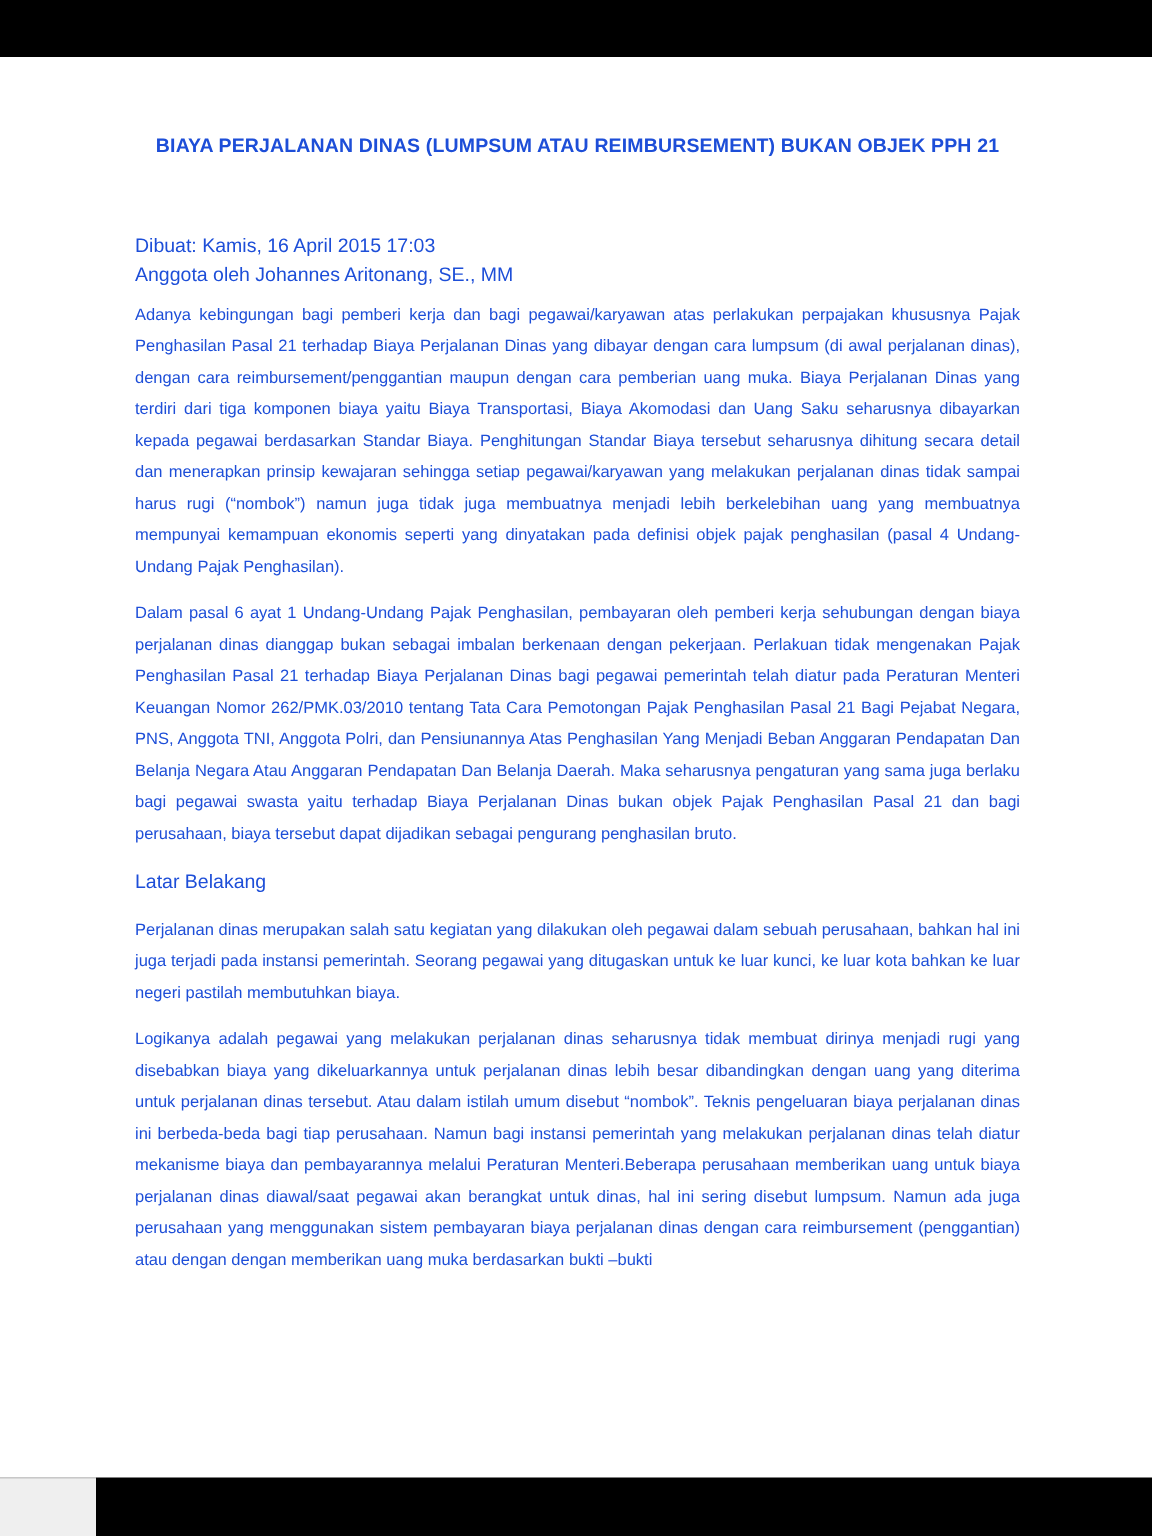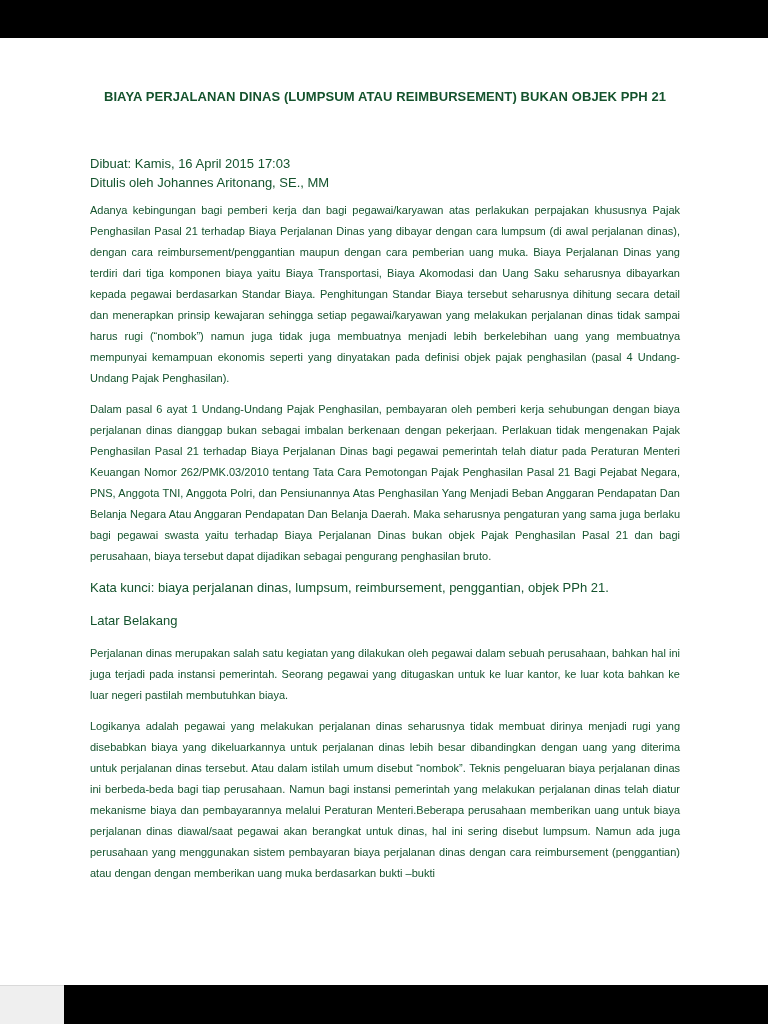--- a/index.html
+++ b/index.html
@@ -7,21 +7,21 @@
     padding: 0;
     background: #ffffff;
   }
   .viewer {
     position: relative;
     width: 768px;
     height: 1024px;
     background: #ffffff;
     overflow: hidden;
     font-family: "Liberation Sans", "DejaVu Sans", sans-serif;
-    color: #14532d;
+    color: #1d4ed8;
   }
   .top-bar {
     position: absolute;
     top: 0; left: 0;
     width: 768px; height: 38px;
     background: #000000;
   }
   .bottom-bar {
     position: absolute;
     bottom: 0; left: 0;
@@ -84,32 +84,31 @@
 <div class="viewer">
 
   <div class="top-bar"></div>
 
   <div class="page">
 
     <h1 class="doc-title">BIAYA PERJALANAN DINAS (LUMPSUM ATAU REIMBURSEMENT) BUKAN OBJEK PPH 21</h1>
 
     <div class="meta-block">
       <p class="meta-line">Dibuat: Kamis, 16 April 2015 17:03</p>
-      <p class="meta-line">Ditulis oleh Johannes Aritonang, SE., MM</p>
+      <p class="meta-line">Anggota oleh Johannes Aritonang, SE., MM</p>
     </div>
 
     <p class="para">Adanya kebingungan bagi pemberi kerja dan bagi pegawai/karyawan atas perlakukan perpajakan khususnya Pajak Penghasilan Pasal 21 terhadap Biaya Perjalanan Dinas yang dibayar dengan cara lumpsum (di awal perjalanan dinas), dengan cara reimbursement/penggantian maupun dengan cara pemberian uang muka. Biaya Perjalanan Dinas yang terdiri dari tiga komponen biaya yaitu Biaya Transportasi, Biaya Akomodasi dan Uang Saku seharusnya dibayarkan kepada pegawai berdasarkan Standar Biaya. Penghitungan Standar Biaya tersebut seharusnya dihitung secara detail dan menerapkan prinsip kewajaran sehingga setiap pegawai/karyawan yang melakukan perjalanan dinas tidak sampai harus rugi (“nombok”) namun juga tidak juga membuatnya menjadi lebih berkelebihan uang yang membuatnya mempunyai kemampuan ekonomis seperti yang dinyatakan pada definisi objek pajak penghasilan (pasal 4 Undang-Undang Pajak Penghasilan).</p>
 
     <p class="para">Dalam pasal 6 ayat 1 Undang-Undang Pajak Penghasilan, pembayaran oleh pemberi kerja sehubungan dengan biaya perjalanan dinas dianggap bukan sebagai imbalan berkenaan dengan pekerjaan. Perlakuan tidak mengenakan Pajak Penghasilan Pasal 21 terhadap Biaya Perjalanan Dinas bagi pegawai pemerintah telah diatur pada Peraturan Menteri Keuangan Nomor 262/PMK.03/2010 tentang Tata Cara Pemotongan Pajak Penghasilan Pasal 21 Bagi Pejabat Negara, PNS, Anggota TNI, Anggota Polri, dan Pensiunannya Atas Penghasilan Yang Menjadi Beban Anggaran Pendapatan Dan Belanja Negara Atau Anggaran Pendapatan Dan Belanja Daerah. Maka seharusnya pengaturan yang sama juga berlaku bagi pegawai swasta yaitu terhadap Biaya Perjalanan Dinas bukan objek Pajak Penghasilan Pasal 21 dan bagi perusahaan, biaya tersebut dapat dijadikan sebagai pengurang penghasilan bruto.</p>
 
-    <p class="keywords">Kata kunci: biaya perjalanan dinas, lumpsum, reimbursement, penggantian, objek PPh 21.</p>
 
     <p class="section-heading">Latar Belakang</p>
 
-    <p class="para">Perjalanan dinas merupakan salah satu kegiatan yang dilakukan oleh pegawai dalam sebuah perusahaan, bahkan hal ini juga terjadi pada instansi pemerintah. Seorang pegawai yang ditugaskan untuk ke luar kantor, ke luar kota bahkan ke luar negeri pastilah membutuhkan biaya.</p>
+    <p class="para">Perjalanan dinas merupakan salah satu kegiatan yang dilakukan oleh pegawai dalam sebuah perusahaan, bahkan hal ini juga terjadi pada instansi pemerintah. Seorang pegawai yang ditugaskan untuk ke luar kunci, ke luar kota bahkan ke luar negeri pastilah membutuhkan biaya.</p>
 
     <p class="para">Logikanya adalah pegawai yang melakukan perjalanan dinas seharusnya tidak membuat dirinya menjadi rugi yang disebabkan biaya yang dikeluarkannya untuk perjalanan dinas lebih besar dibandingkan dengan uang yang diterima untuk perjalanan dinas tersebut. Atau dalam istilah umum disebut “nombok”. Teknis pengeluaran biaya perjalanan dinas ini berbeda-beda bagi tiap perusahaan. Namun bagi instansi pemerintah yang melakukan perjalanan dinas telah diatur mekanisme biaya dan pembayarannya melalui Peraturan Menteri.Beberapa perusahaan memberikan uang untuk biaya perjalanan dinas diawal/saat pegawai akan berangkat untuk dinas, hal ini sering disebut lumpsum. Namun ada juga perusahaan yang menggunakan sistem pembayaran biaya perjalanan dinas dengan cara reimbursement (penggantian) atau dengan dengan memberikan uang muka berdasarkan bukti –bukti</p>
 
   </div>
 
   <div class="bottom-bar">
     <div class="corner-box"></div>
   </div>
 
 </div>

